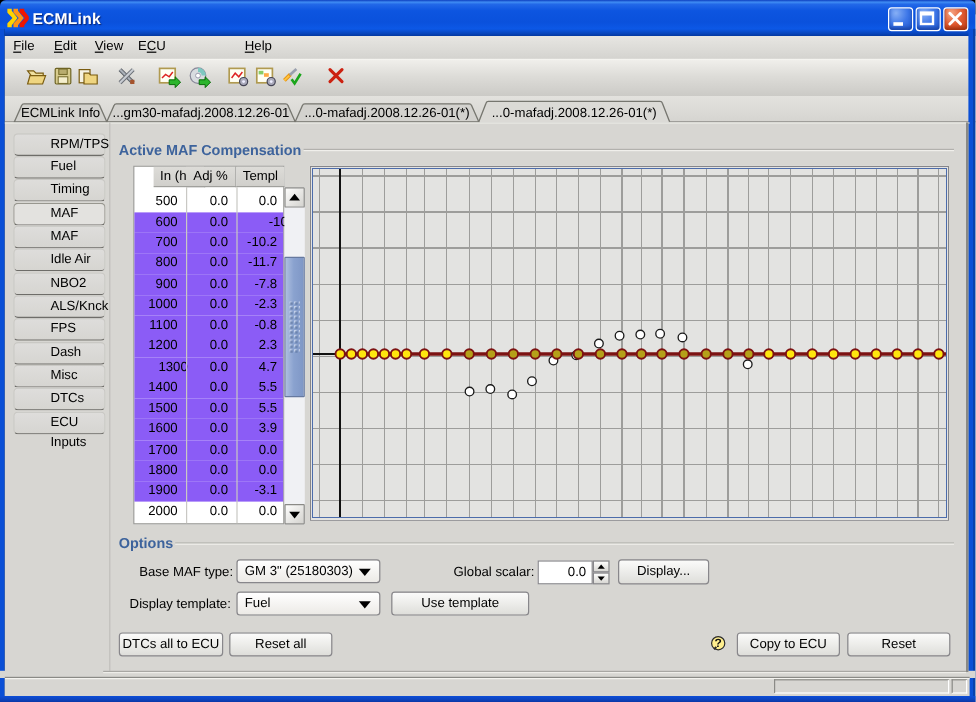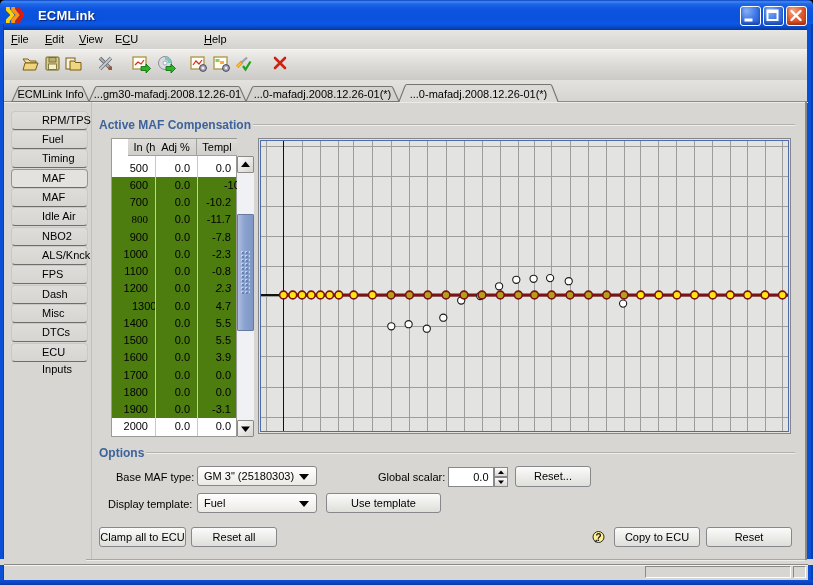--- a/index.html
+++ b/index.html
@@ -7,21 +7,21 @@
 body { font-family:"Liberation Sans", sans-serif; background:#d7d6d2; position:relative; }
 .abs { position:absolute; }
 
 
 #titlebar { left:0; top:0; width:813px; height:30px;
   background:linear-gradient(180deg,#0d3fc0 0%,#3f8cf3 6%,#2268e8 12%,#0d55e0 30%,#0a51dc 62%,#0c58e6 80%,#0845bb 93%,#0338a0 100%);
   border-radius:5px 5px 0 0; }
 #borderL { left:0; top:24px; width:4px; height:561px; background:linear-gradient(90deg,#0a4fd6 0 3px,#0741ad 3px); }
 #borderR { left:807px; top:24px; width:6px; height:561px; background:linear-gradient(270deg,#0741ad 0 2px,#0a4fd6 2px); }
 #borderB { left:0; top:580px; width:813px; height:5px; background:linear-gradient(180deg,#0c4ed8,#0d43bd 60%,#0a36a6); }
-#title-text { left:27px; top:8px; color:#fff; font-size:13px; font-weight:bold; text-shadow:1px 1px 1px #0a2470; letter-spacing:0.2px;margin-left:11px; }
+#title-text { left:27px; top:8px; color:#fff; font-size:13px; font-weight:bold; text-shadow:1px 1px 1px #0a2470; letter-spacing:0.2px; }
 .wbtn { top:6px; width:21px; height:20px; border-radius:3px; border:1px solid #fff; }
 #btn-min  { left:740px; background:radial-gradient(circle at 30% 22%,#86aff5 0%,#3e77e8 50%,#1e55cc 100%); box-shadow:inset 0 -2px 3px #1a46aa; }
 #btn-max  { left:763px; background:radial-gradient(circle at 30% 22%,#86aff5 0%,#3e77e8 50%,#1e55cc 100%); box-shadow:inset 0 -2px 3px #1a46aa; }
 #btn-close{ left:786px; background:radial-gradient(circle at 30% 22%,#f5a584 0%,#e05a30 50%,#c23e16 100%); box-shadow:inset 0 -2px 3px #a03210; }
 
 
 #menubar { left:4px; top:30px; width:804px; height:19px; background:linear-gradient(180deg,#e7e6e2,#d4d3cf); }
 .menu-item { position:absolute; top:3px; font-size:11px; color:#000; }
 
 
@@ -44,21 +44,21 @@
 #opt-title { left:99px; top:446px; font-size:12px; font-weight:bold; color:#3d639c; }
 #opt-sep { left:146px; top:452px; width:649px; height:2px; border-top:1px solid #b2b1ad; border-bottom:1px solid #f0efeb; }
 #bottom-sep1 { left:86px; top:559px; width:719px; height:2px; border-top:1px solid #a8a7a3; border-bottom:1px solid #eeede9; }
 
 
 #table { left:111px; top:138px; width:126px; height:299px; background:#fff; border:1px solid #9a9a96; }
 .th { position:absolute; top:0; height:17px; background:linear-gradient(180deg,#dddcd8,#d0cfcb);
   border-right:1px solid #a0a09c; border-bottom:1px solid #a0a09c; font-size:11px; text-align:center; line-height:17px; color:#000; }
 .row { position:absolute; left:0; width:124px; height:17.25px; font-size:11px; }
 .cell { position:absolute; top:0; height:17.25px; text-align:right; line-height:17px; color:#000; }
-.blue { background:#4d7c0f; }
+.blue { background:#8b5cf6; }
 
 
 .label { position:absolute; font-size:11px; color:#000; }
 .combo { position:absolute; height:20px; background:linear-gradient(180deg,#ffffff,#eceae6);
   border:1px solid #88878b; border-radius:3px; font-size:11px; line-height:18px; padding-left:6px; color:#000; }
 .combo:after { content:""; position:absolute; right:7px; top:7px; width:0; height:0;
   border-left:5.5px solid transparent; border-right:5.5px solid transparent; border-top:6px solid #000; }
 .btn { position:absolute; background:linear-gradient(180deg,#fbfbfa,#dededa);
   border:1px solid #88878b; border-radius:3px; font-size:11px; text-align:center; color:#000; }
 
@@ -202,21 +202,21 @@
       <span class="cell" style="left:0;width:36px;">600</span>
       <span class="cell" style="left:43px;width:35px;">0.0</span>
       <span class="cell" style="left:103px;width:34px;">-10.9</span>
     </div>
 <div class="row blue" style="top:55.0px;">
       <span class="cell" style="left:0;width:36px;">700</span>
       <span class="cell" style="left:43px;width:35px;">0.0</span>
       <span class="cell" style="left:85px;width:34px;">-10.2</span>
     </div>
 <div class="row blue" style="top:72.25px;">
-      <span class="cell" style="left:0;width:36px;font-family:Liberation Serif, serif;">800</span>
+      <span class="cell" style="left:0;width:36px;">800</span>
       <span class="cell" style="left:43px;width:35px;">0.0</span>
       <span class="cell" style="left:85px;width:34px;">-11.7</span>
     </div>
 <div class="row blue" style="top:89.5px;">
       <span class="cell" style="left:0;width:36px;">900</span>
       <span class="cell" style="left:43px;width:35px;">0.0</span>
       <span class="cell" style="left:85px;width:34px;">-7.8</span>
     </div>
 <div class="row blue" style="top:106.75px;">
       <span class="cell" style="left:0;width:36px;">1000</span>
@@ -224,21 +224,21 @@
       <span class="cell" style="left:85px;width:34px;">-2.3</span>
     </div>
 <div class="row blue" style="top:124.0px;">
       <span class="cell" style="left:0;width:36px;">1100</span>
       <span class="cell" style="left:43px;width:35px;">0.0</span>
       <span class="cell" style="left:85px;width:34px;">-0.8</span>
     </div>
 <div class="row blue" style="top:141.25px;">
       <span class="cell" style="left:0;width:36px;">1200</span>
       <span class="cell" style="left:43px;width:35px;">0.0</span>
-      <span class="cell" style="left:85px;width:34px;font-style:italic;">2.3</span>
+      <span class="cell" style="left:85px;width:34px;">2.3</span>
     </div>
 <div class="row blue" style="top:158.5px;">
       <span class="cell" style="left:0;width:36px;padding-left:20px;">1300</span>
       <span class="cell" style="left:43px;width:35px;">0.0</span>
       <span class="cell" style="left:85px;width:34px;">4.7</span>
     </div>
 <div class="row blue" style="top:175.75px;">
       <span class="cell" style="left:0;width:36px;">1400</span>
       <span class="cell" style="left:43px;width:35px;">0.0</span>
       <span class="cell" style="left:85px;width:34px;">5.5</span>
@@ -408,22 +408,22 @@
     </svg>
   </div>
 <div class="abs" style="left:493.5px; top:477px; width:14px; height:10px; background:linear-gradient(180deg,#fdfdfc,#d8d7d3); border:1px solid #88878b;">
     <svg style="display:block" width="12" height="8">
       <polygon points="3,2.5 9,2.5 6,6" fill="#000"></polygon>
     </svg>
   </div>
 <div class="label" style="left:108px; top:498px;">Display template:</div>
 <div class="combo" style="left:197px; top:493px; width:120px;">Fuel</div>
 <div class="btn" style="left:326px; top:493px; width:115px; height:20px; line-height:18px;">Use template</div>
-<div class="btn" style="left:515px; top:466px; width:76px; height:21px; line-height:19px;">Reset...</div>
-<div class="btn" style="left:99px; top:527px; width:87px; height:20px; line-height:18px;">Clamp all to ECU</div>
+<div class="btn" style="left:515px; top:466px; width:76px; height:21px; line-height:19px;">Display...</div>
+<div class="btn" style="left:99px; top:527px; width:87px; height:20px; line-height:18px;">DTCs all to ECU</div>
 <div class="btn" style="left:191px; top:527px; width:86px; height:20px; line-height:18px;">Reset all</div>
 <div class="abs" style="left:592px; top:530px; width:13px; height:13px;"><svg width="13" height="13">
       <circle cx="6.5" cy="6" r="5.5" fill="#ffef8e" stroke="#2a2a2a" stroke-width="1"></circle>
       <path d="M3,11 L5,9.2" stroke="#2a2a2a" stroke-width="1.6"></path>
       <text x="6.5" y="9.5" font-size="10" font-weight="bold" text-anchor="middle" fill="#111" font-family="Liberation Sans">?</text>
     </svg></div>
 <div class="btn" style="left:614px; top:527px; width:86px; height:20px; line-height:18px;">Copy to ECU</div>
 <div class="btn" style="left:706px; top:527px; width:86px; height:20px; line-height:18px;">Reset</div>
 
 <div class="abs" id="statussep"></div>

